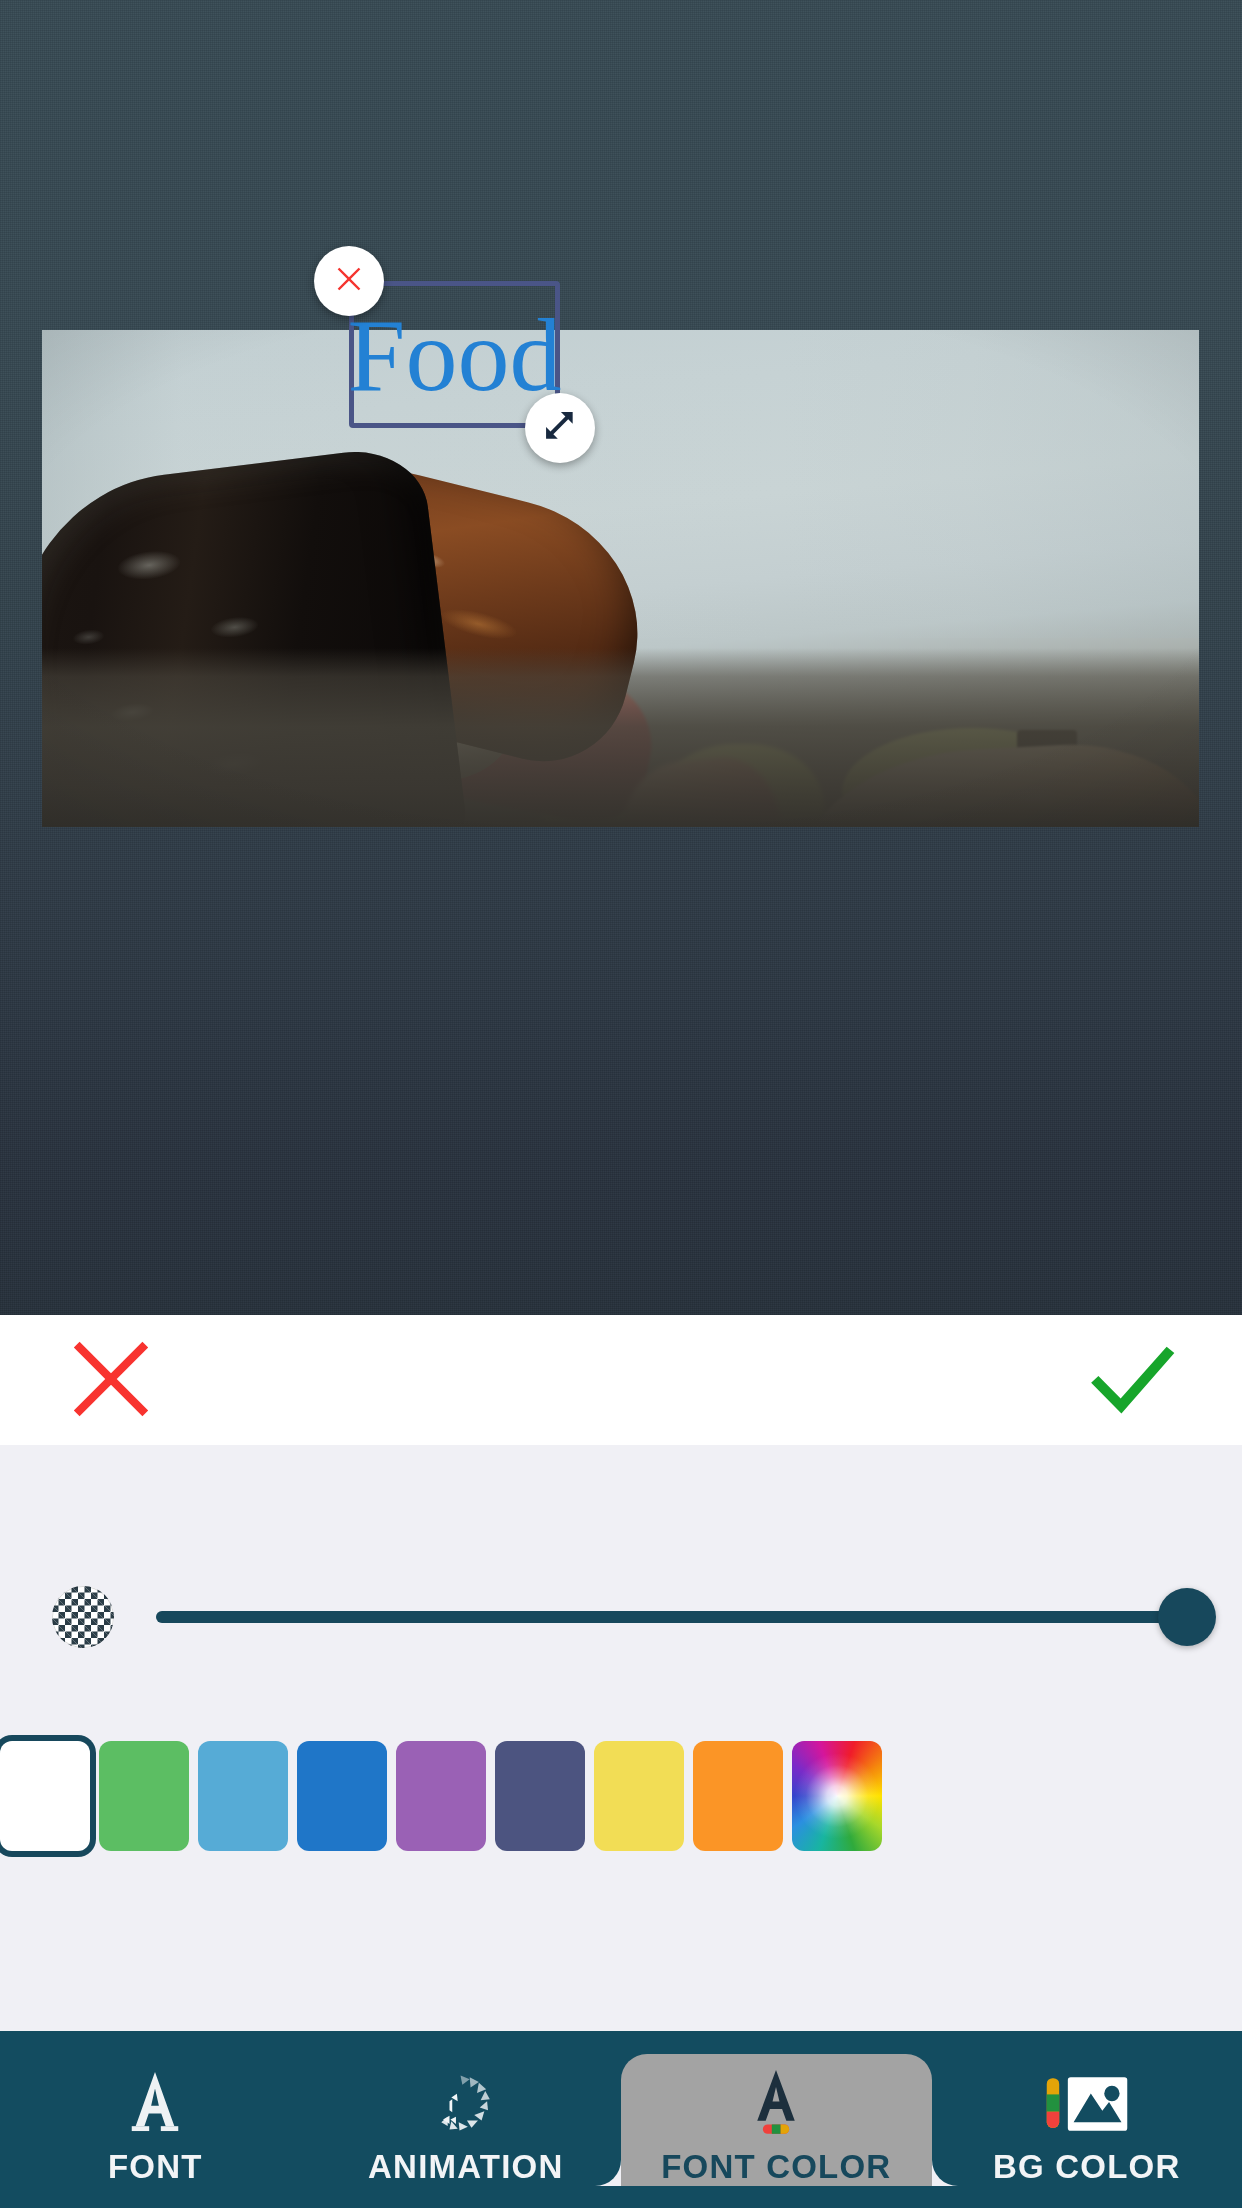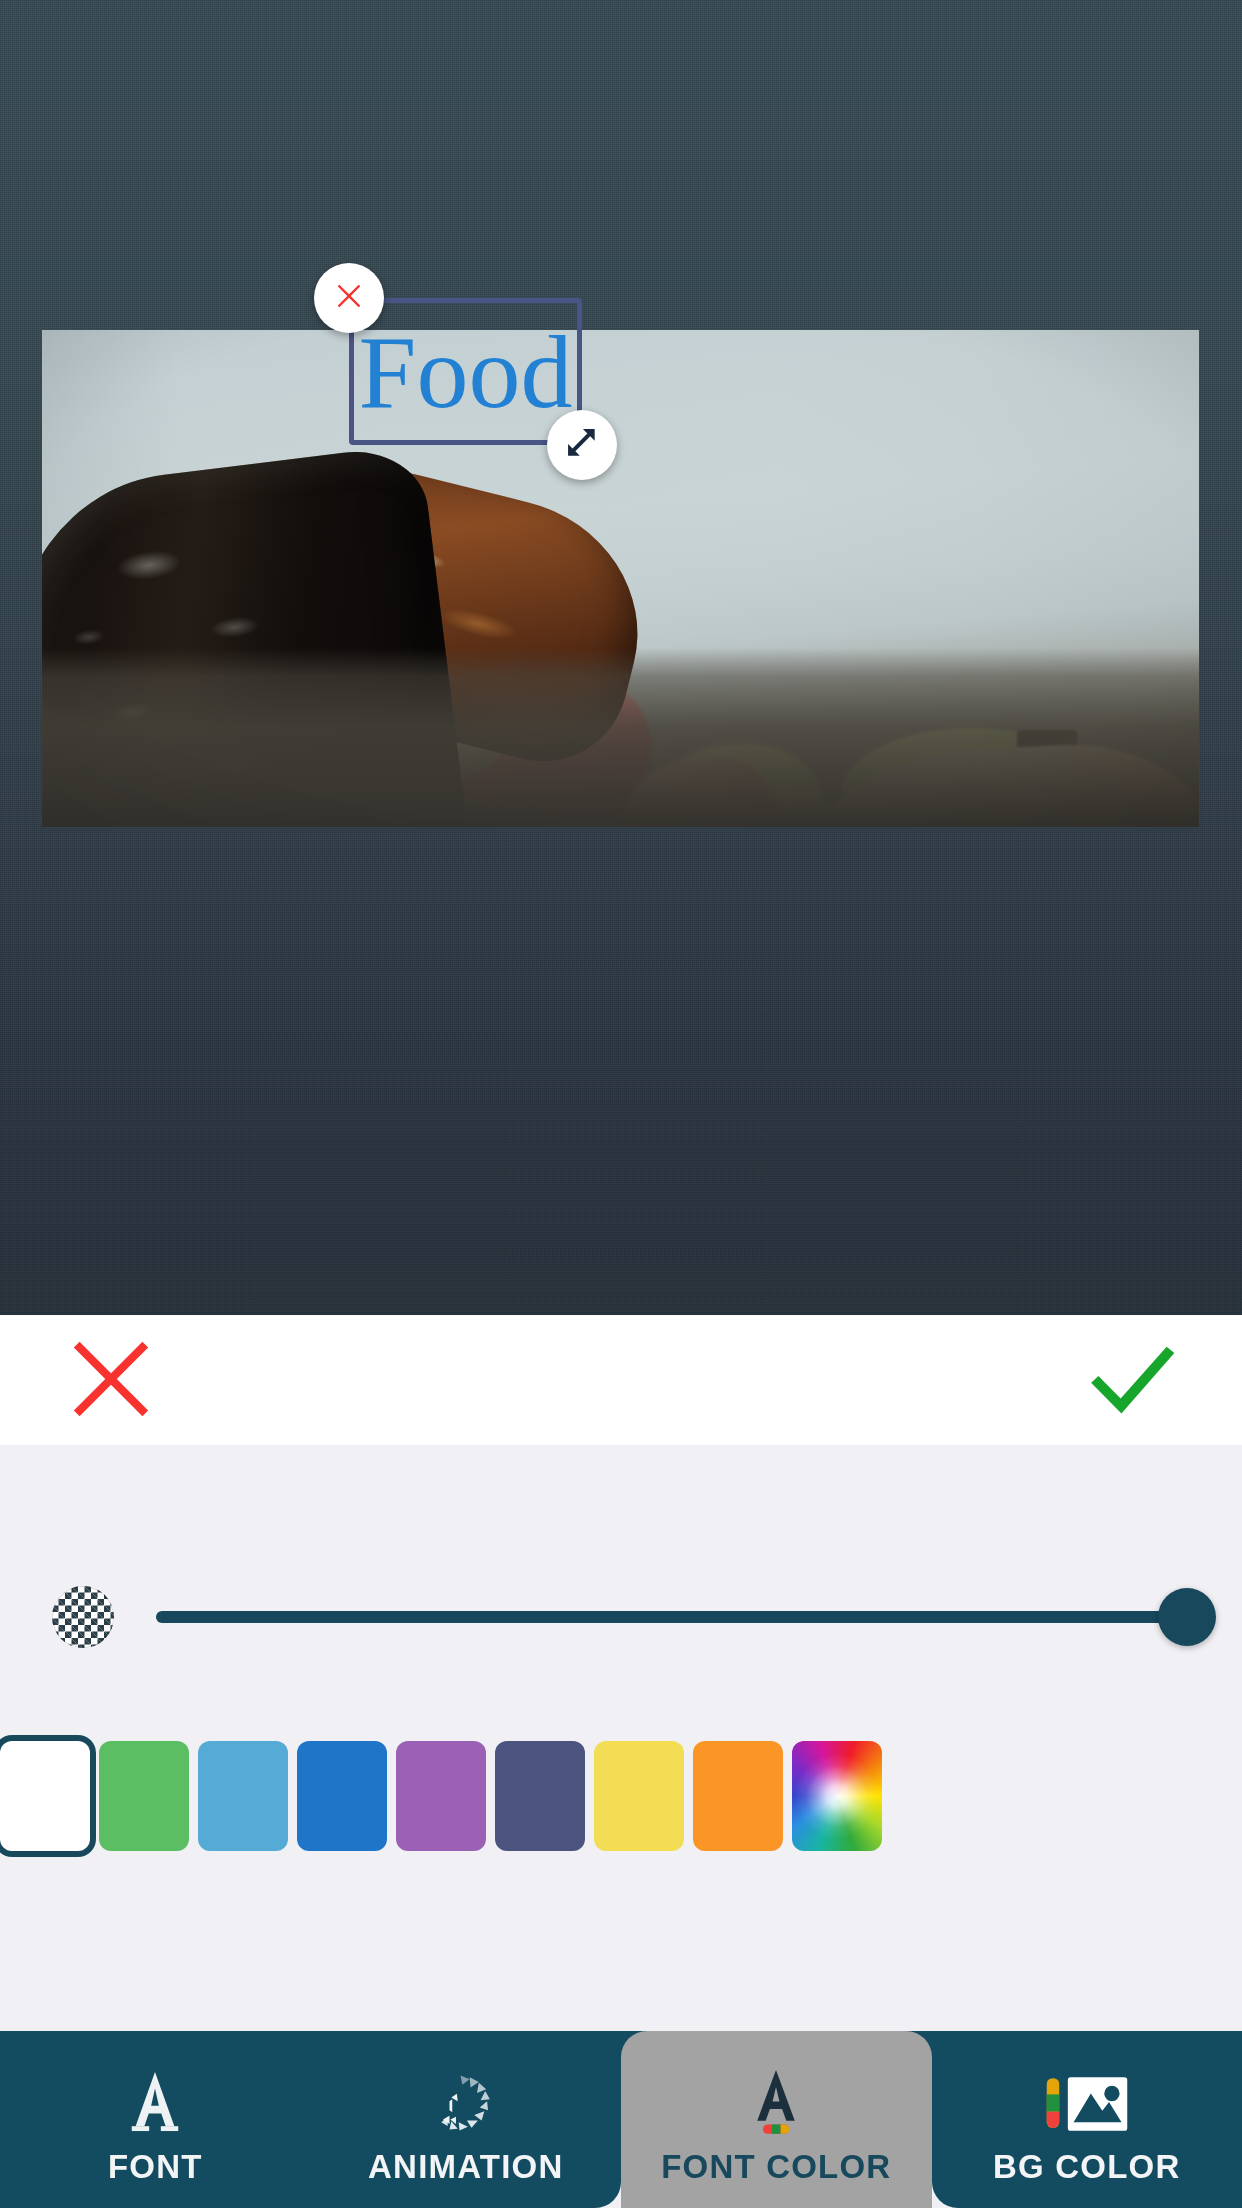--- a/index.html
+++ b/index.html
@@ -307,22 +307,22 @@
     position: absolute;
     inset: 0;
     pointer-events: none;
     background: radial-gradient(ellipse 90% 90% at 50% 46%, rgba(0,0,0,0) 58%, rgba(0,0,0,0.16) 100%);
   }
 
   
   .text-object {
     position: absolute;
     left: 349px;
-    top: 298px;
-    width: 233px;
+    top: 281px;
+    width: 211px;
     height: 147px;
   }
   .text-object-box {
     position: absolute;
     inset: 0;
     border: 5px solid #4a5587;
     border-radius: 4px;
   }
   .overlay-text {
     position: absolute;
@@ -503,20 +503,21 @@
   }
   .tabbar-bg {
     position: absolute;
     inset: 0;
     background: #134c60;
   }
   .tabs {
     position: absolute;
     inset: 0;
     display: flex;
+    align-items: center;
   }
   .tab {
     position: relative;
     flex: 1;
     display: flex;
     flex-direction: column;
     align-items: center;
     justify-content: center;
     gap: 12px;
     background: transparent;

